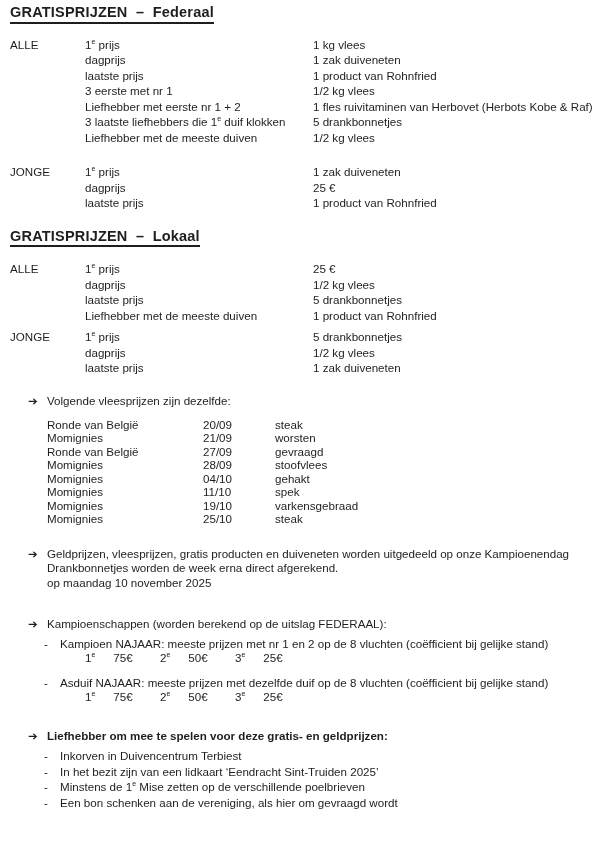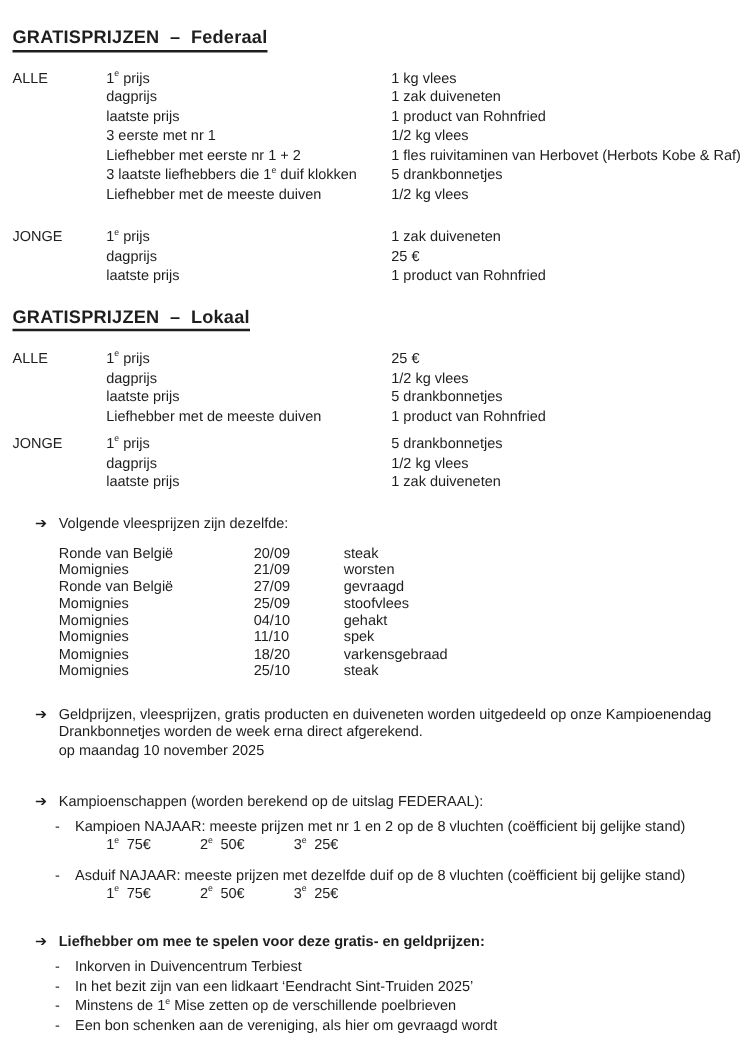--- a/index.html
+++ b/index.html
@@ -3,21 +3,21 @@
 <meta charset="utf-8">
 <style>
   * { margin:0; padding:0; box-sizing:border-box; }
   html,body { background:#ffffff; }
   body {
     width:600px; height:844px;
     font-family:"Liberation Sans","DejaVu Sans",sans-serif;
     color:#1e1e1e;
     overflow:hidden;
   }
-  .page { width:600px; height:844px; padding:22px 4px 0 10px; overflow:hidden; }
+  .page { width:600px; height:844px; padding:4px 4px 0 10px; overflow:hidden; }
 
   .hwrap { line-height:18px; }
   .heading {
     display:inline-block;
     font-size:14.5px; font-weight:700; line-height:15px;
     border-bottom:2px solid #1e1e1e; padding-bottom:1.5px;
     letter-spacing:0.2px;
   }
 
   .page { font-size:11.6px; }
@@ -40,21 +40,21 @@
   .mrow { display:flex; }
   .mrace { width:156px; flex:none; }
   .mdate { width:72px; flex:none; }
   .mmeat { flex:1; white-space:nowrap; }
 
   .dash-item { display:flex; margin-left:34px; line-height:14px; }
   .dash { width:16px; flex:none; }
   .dtext { flex:1; white-space:nowrap; }
   .prizes { margin-left:75px; line-height:13.5px; }
   .prize { display:inline-block; width:75px; }
-  .prize .amt { margin-left:6px; }
+  .prize .amt { margin-left:18px; }
   .conds .dash-item { line-height:15.5px; }
 
   
   #grp-fed-alle   { margin-top:13px; }
   #grp-fed-jonge  { margin-top:19px; }
   #hwrap-lokaal   { margin-top:17px; }
   #grp-lok-alle   { margin-top:14px; }
   #grp-lok-jonge  { margin-top:6px; }
   #bullet-vlees   { margin-top:18px; }
   #bullet-drank   { margin-top:21px; }
@@ -185,36 +185,36 @@
       <span class="mdate">21/09</span>
       <span class="mmeat">worsten</span>
     </div>
     <div class="mrow">
       <span class="mrace">Ronde van België</span>
       <span class="mdate">27/09</span>
       <span class="mmeat">gevraagd</span>
     </div>
     <div class="mrow">
       <span class="mrace">Momignies</span>
-      <span class="mdate">25/09</span>
+      <span class="mdate">28/09</span>
       <span class="mmeat">stoofvlees</span>
     </div>
     <div class="mrow">
       <span class="mrace">Momignies</span>
       <span class="mdate">04/10</span>
       <span class="mmeat">gehakt</span>
     </div>
     <div class="mrow">
       <span class="mrace">Momignies</span>
       <span class="mdate">11/10</span>
       <span class="mmeat">spek</span>
     </div>
     <div class="mrow">
       <span class="mrace">Momignies</span>
-      <span class="mdate">18/20</span>
+      <span class="mdate">19/10</span>
       <span class="mmeat">varkensgebraad</span>
     </div>
     <div class="mrow">
       <span class="mrace">Momignies</span>
       <span class="mdate">25/10</span>
       <span class="mmeat">steak</span>
     </div>
   </div>
 
   <div class="bullet" id="bullet-drank">

